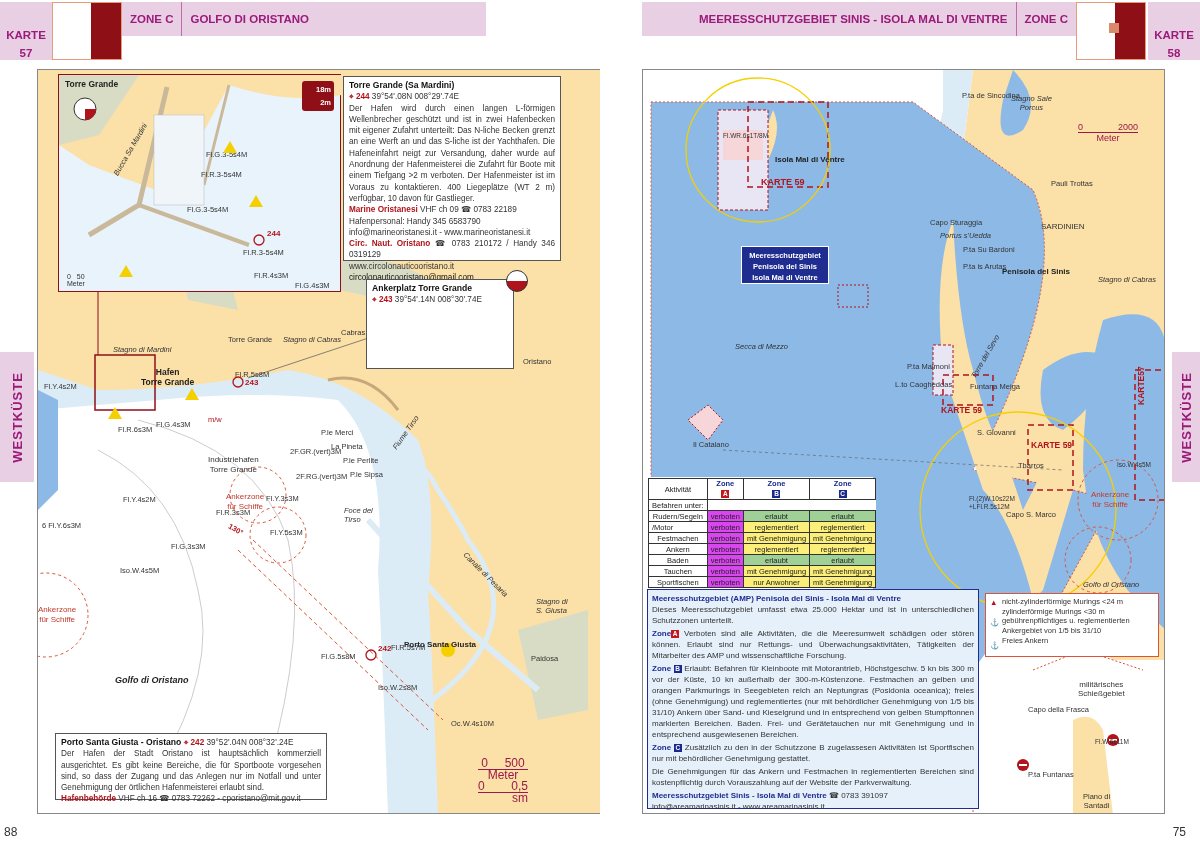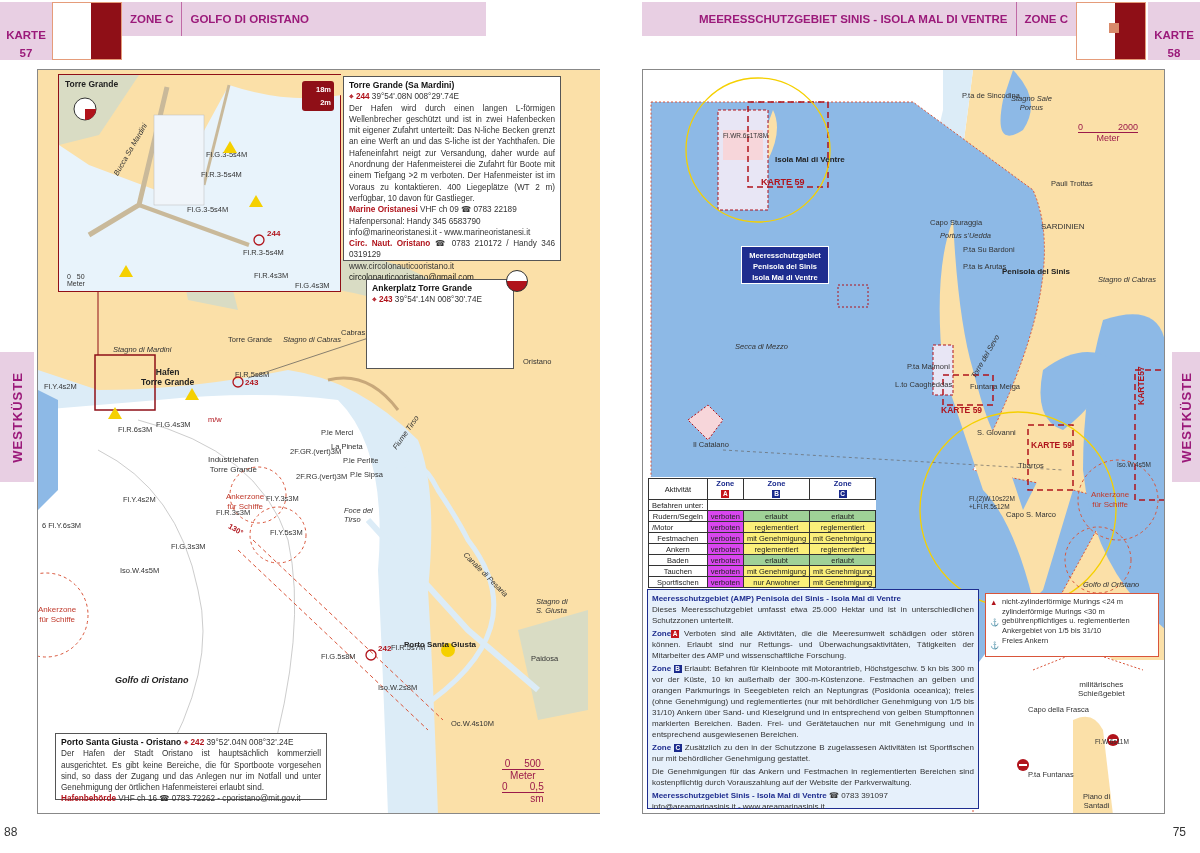--- a/index.html
+++ b/index.html
@@ -162,21 +162,21 @@
     <div class="lbl" style="left:4px;top:451px">6 Fl.Y.6s3M</div>
     <div class="lbl" style="left:85px;top:425px">Fl.Y.4s2M</div>
     <div class="lbl" style="left:353px;top:573px">Fl.R.5s7M</div>
     <div class="lbl" style="left:283px;top:582px">Fl.G.5s8M</div>
     <div class="lbl" style="left:340px;top:613px">Iso.W.2s8M</div>
     <div class="lbl" style="left:413px;top:649px">Oc.W.4s10M</div>
     <div class="wp" style="position:absolute;left:340px;top:574px;font-size:8px">242</div>
     <div class="wp" style="position:absolute;left:207px;top:308px;font-size:8px">243</div>
     <div class="warn" style="left:147px;top:318px"></div>
     <div class="warn" style="left:70px;top:337px"></div>
-    <div style="position:absolute;left:464px;top:688px;color:#9b1a4a;font-size:10px;line-height:11px;text-align:center">
+    <div style="position:absolute;left:440px;top:688px;color:#9b1a4a;font-size:12px;line-height:11px;text-align:center">
       <div><span>0</span>&nbsp;&nbsp;&nbsp;&nbsp;&nbsp;<span>500</span></div>
       <div style="border-top:1px solid #9b1a4a">Meter</div>
       <div><span>0</span>&nbsp;&nbsp;&nbsp;&nbsp;&nbsp;&nbsp;&nbsp;&nbsp;<span>0,5</span></div>
       <div style="border-top:1px solid #9b1a4a;text-align:right">sm</div>
     </div>
 
     <div class="box" style="left:17px;top:663px;width:272px;height:67px">
       <b class="t">Porto Santa Giusta - Oristano</b> <span class="wp">⌖</span> <span class="wp">242</span> <span>39°52'.04N 008°32'.24E</span>
       <div>Der Hafen der Stadt Oristano ist hauptsächlich kommerziell ausgerichtet. Es gibt keine Bereiche, die für Sportboote vorgesehen sind, so dass der Zugang und das Anlegen nur im Notfall und unter Genehmigung der örtlichen Hafenmeisterei erlaubt sind.</div>
       <div><span class="red">Hafenbehörde</span> <span>VHF ch 16 ☎ 0783 72262 - cporistano@mit.gov.it</span></div>

